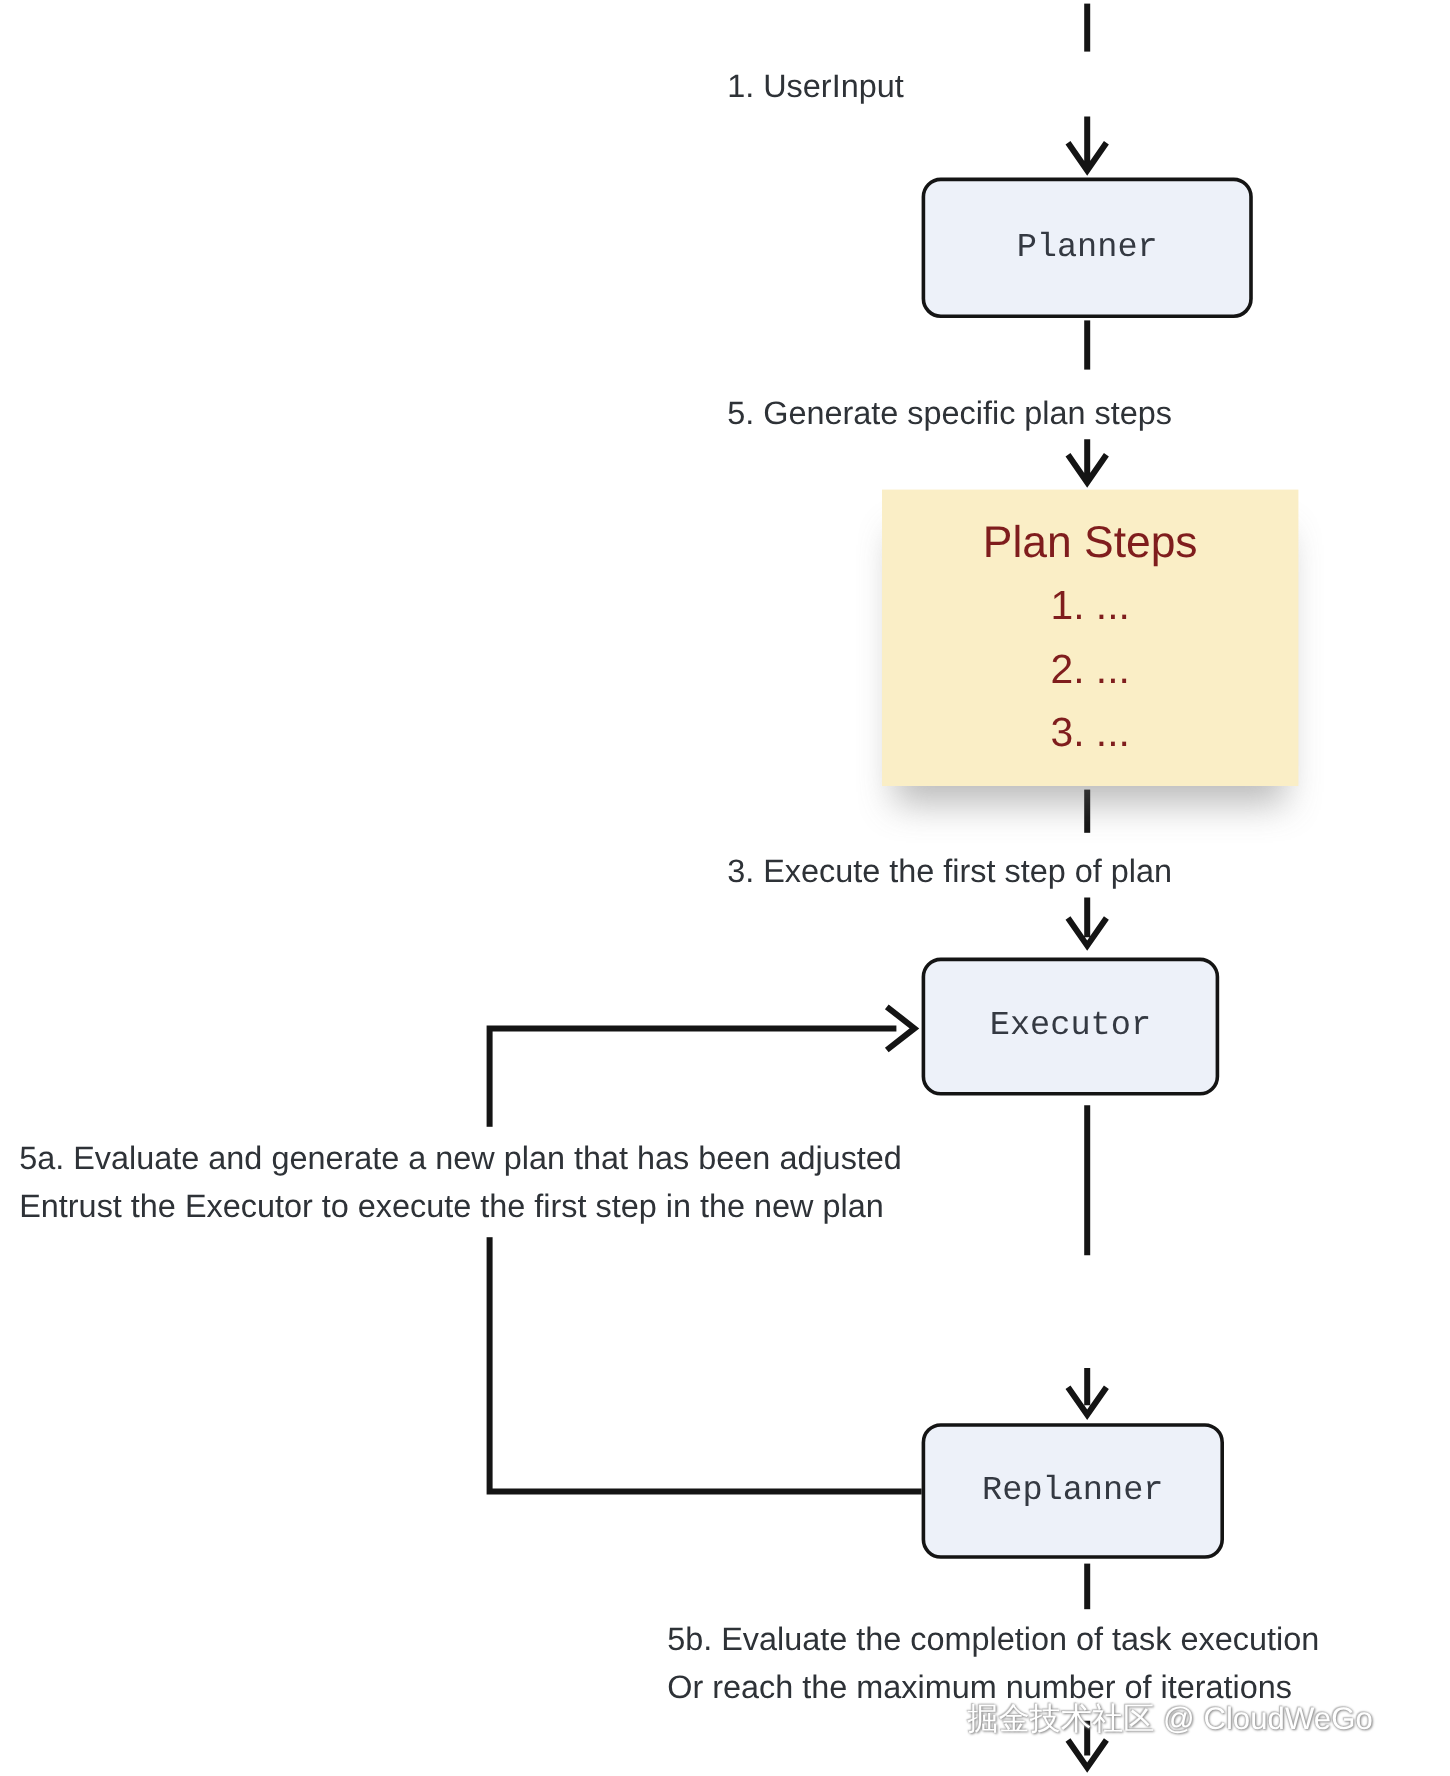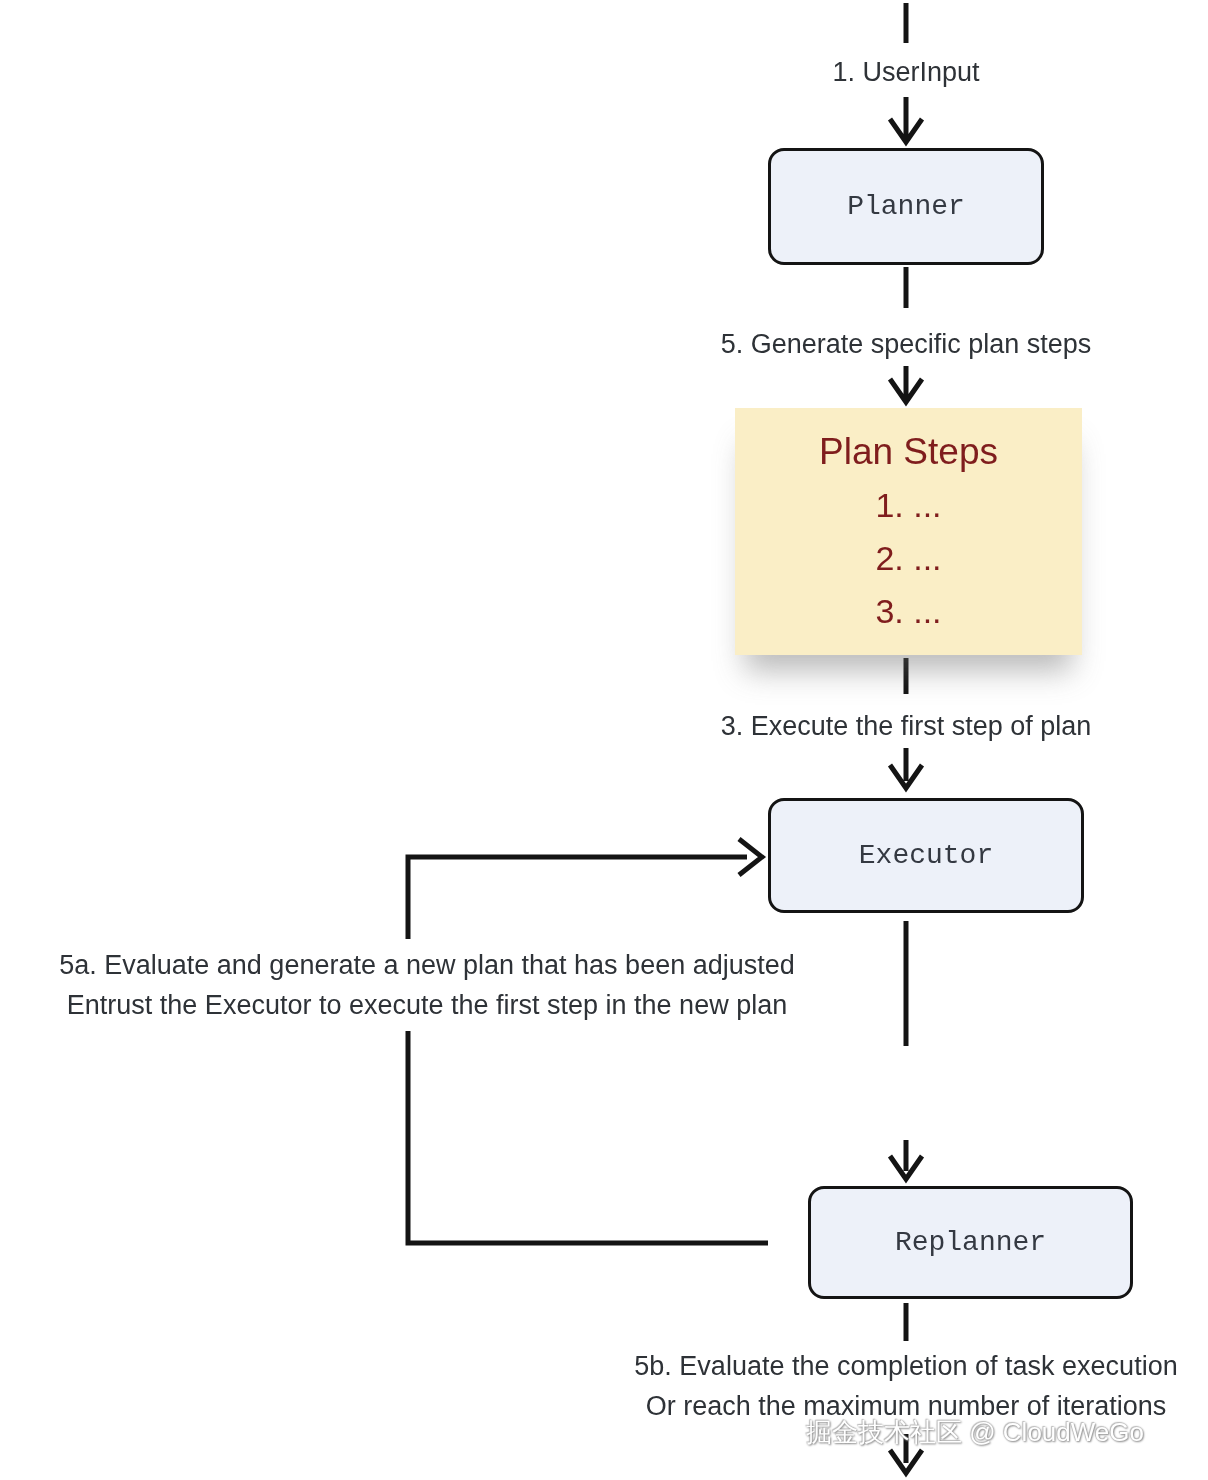--- a/index.html
+++ b/index.html
@@ -5,30 +5,30 @@
   html,body{margin:0;padding:0;background:#ffffff;}
   body{font-family:"Liberation Sans", sans-serif;}
   .canvas{position:relative;width:1208px;height:1480px;background:#fff;overflow:hidden;}
   svg.connectors{position:absolute;left:0;top:0;width:1208px;height:1480px;}
   .connector{stroke:var(--connector,#141414);stroke-width:5;fill:none;stroke-linejoin:miter;stroke-linecap:butt;}
   .node{position:absolute;box-sizing:border-box;background:var(--node-fill,#edf1f9);
         border:3.5px solid var(--node-border,#141414);border-radius:16px;
         display:flex;align-items:center;justify-content:center;
         font-size:28px;color:#343942;z-index:3;font-family:Liberation Mono, monospace;}
   .node-planner{left:768px;top:148px;width:276px;height:117px;}
-  .node-executor{left:768px;top:798px;width:316px;height:115px;}
-  .node-replanner{left:808px;top:1186px;width:325px;height:113px;}
+  .node-executor{left:768px;top:798px;width:248px;height:115px;}
+  .node-replanner{left:768px;top:1186px;width:252px;height:113px;}
   .note{position:absolute;left:735px;top:408px;width:347px;height:247px;
         background:var(--note-fill,#faeec6);z-index:2;
         display:flex;flex-direction:column;align-items:center;justify-content:center;
         color:#7f1d1d;box-shadow:0 26px 28px -10px rgba(105,105,105,0.45);}
   .note-title{font-size:37px;line-height:54px;}
   .note-item{font-size:34px;line-height:53px;}
   .flow-label{position:absolute;font-size:27px;line-height:40px;color:var(--label-text,#2e3237);
-        text-align:center;white-space:nowrap;z-index:4;}
+        text-align:left;white-space:nowrap;z-index:4;}
   .lbl-step1{left:606px;top:52px;width:600px;}
   .lbl-step2{left:606px;top:324px;width:600px;}
   .lbl-step3{left:606px;top:706px;width:600px;}
   .lbl-step4{left:606px;top:1054px;width:600px;}
   .lbl-step5a{left:0px;top:939px;width:822px;background:#ffffff;padding:6px 16px;}
   .lbl-step5b{left:556px;top:1346px;width:700px;}
   .watermark{position:absolute;left:806px;top:1416px;font-size:26px;line-height:32px;
         color:#ffffff;z-index:6;white-space:nowrap;
         text-shadow:1px 1px 2px #8d8d8d, -1px -1px 1px #bdbdbd, 0 0 2px #9d9d9d;}
 </style>

